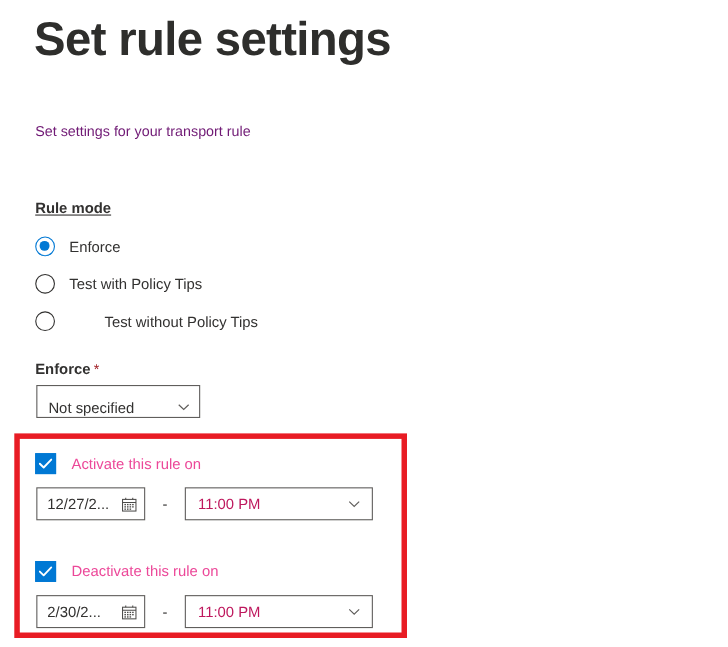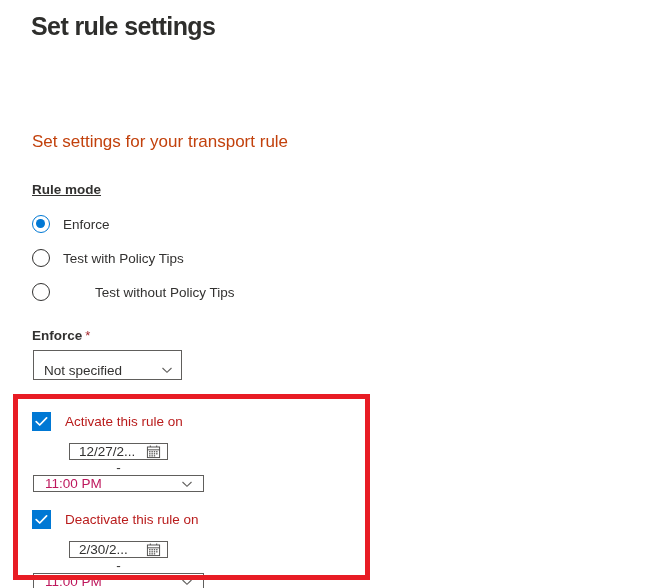--- a/index.html
+++ b/index.html
@@ -20,34 +20,34 @@
     position: absolute;
     left: 0; top: 0;
     width: 662px;
     height: 588px;
   }
 
   .page-title {
     position: absolute;
     left: 31px;
     top: 13px;
-    font-size: 25px;
+    font-size: 43px;
     font-weight: bold;
     letter-spacing: -0.6px;
     color: #2e2e2c;
     line-height: 1.1;
     white-space: nowrap;
   }
 
   .subtitle {
     position: absolute;
     left: 32px;
-    top: 132px;
-    font-size: 17px;
-    color: #c2410c;
+    top: 112px;
+    font-size: 13px;
+    color: #701a75;
     white-space: nowrap;
   }
 
   .section-label {
     position: absolute;
     font-size: 13.5px;
     font-weight: bold;
     color: #323130;
     white-space: nowrap;
   }
@@ -174,32 +174,31 @@
   .checkbox svg {
     position: absolute;
     left: 2px;
     top: 3px;
     width: 13px;
     height: 11px;
   }
   .check-label {
     margin-left: 14px;
     font-size: 13.5px;
-    color: #b91c1c;
+    color: #ec4899;
     white-space: nowrap;
   }
 
   
   .dt-row {
     position: absolute;
     left: 33px;
     height: 30px;
     display: flex;
     align-items: center;
-    flex-direction: column;
   }
   #activate-dt-row { top: 443px; }
   #deactivate-dt-row { top: 541px; }
 
   .date-box {
     box-sizing: border-box;
     width: 99px;
     height: 30px;
     border: 1px solid #605e5c;
     background: #ffffff;

